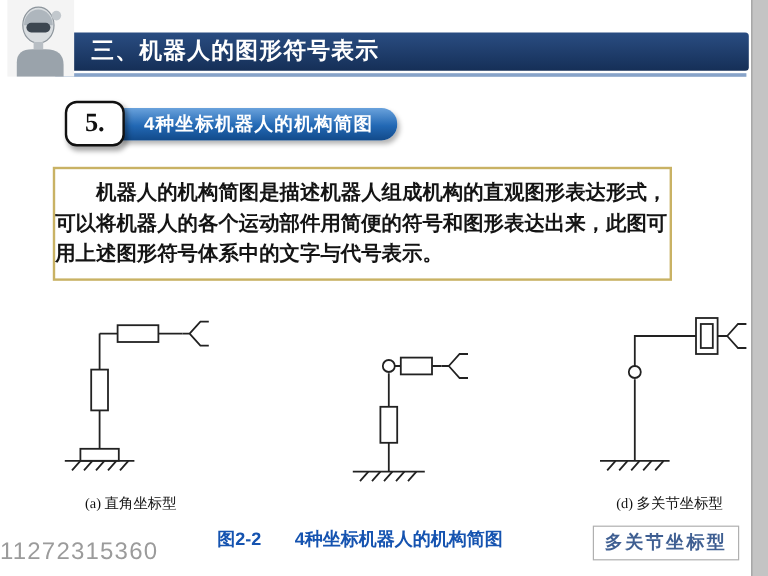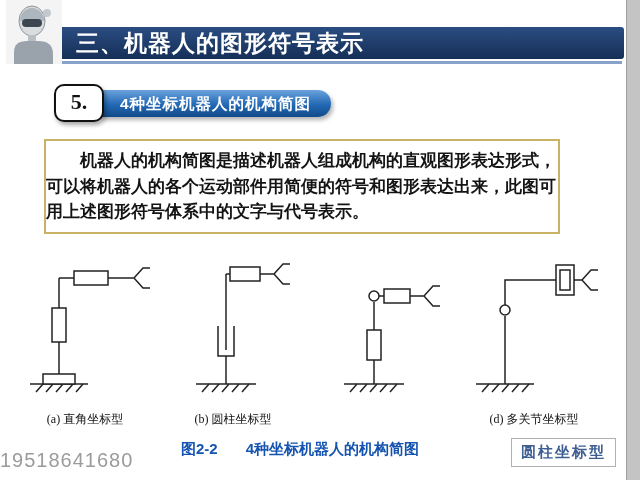--- a/index.html
+++ b/index.html
@@ -11,21 +11,21 @@
   .scrollbar {
     position:absolute; right:0; top:0; width:13px; height:480px;
     background:#c4c4c4; border-left:1px solid #9e9e9e;
   }
   
   .header-bar {
     position:absolute; left:30px; top:27px; width:594px; height:32px;
     background:linear-gradient(#2a4d82,#152f57); border-radius:3px;
   }
   .header-bar h1 {
-    margin:0; padding-left:46px; font-size:23px; font-weight:bold;
+    margin:0; padding-left:46px; font-size:19px; font-weight:bold;
     color:#ffffff; line-height:32px; letter-spacing:1px;
   }
   .header-underline {
     position:absolute; left:46px; top:61px; width:576px; height:3px;
     background:#87a3c9;
   }
   .robot {
     position:absolute; left:6px; top:0; width:56px; height:64px;
   }
   
@@ -46,22 +46,22 @@
   .textbox {
     position:absolute; left:44px; top:139px; width:512px;
     border:2px solid #c9b264; background:#fff; padding:7px 0;
   }
   .textbox p {
     margin:0; font-family:"Liberation Serif", serif; font-size:17px;
     line-height:1.5; color:#141414; text-indent:2em; font-weight:600;
   }
   
   .figures {
-    position:absolute; left:16px; top:250px; width:592px;
-    display:flex; justify-content:space-between; align-items:flex-start;
+    position:absolute; left:40px; top:250px; width:592px;
+    display:flex; justify-content:space-between; align-items:center;
   }
   .figures figure { margin:0; text-align:center; }
   .figures svg { display:block; margin:0 auto; }
   .figures figcaption {
     font-family:"Liberation Serif", serif; font-size:12px; color:#111; margin-top:1px;
   }
   
   .caption {
     position:absolute; left:70px; top:440px; width:460px; text-align:center;
     color:#1553b0; font-weight:bold; font-size:15px;
@@ -123,35 +123,20 @@
           <path d="M43 124 V28"></path>
           <rect x="36" y="58" width="14" height="34" fill="#fff"></rect>
           <path d="M43 28 H112"></path>
           <rect x="58" y="21" width="34" height="14" fill="#fff"></rect>
           <path d="M112 28 h6 M118 28 l9 -10 h7 M118 28 l9 10 h7"></path>
         </g>
       </svg>
       <figcaption>(a) 直角坐标型</figcaption>
     </figure>
 
-    <figure>
-      <svg width="138" height="160" viewBox="0 0 138 160">
-        <g class="diagram-stroke">
-          <path d="M32 134 H92"></path>
-          <path d="M38 142 l7 -8 M48 142 l7 -8 M58 142 l7 -8 M68 142 l7 -8 M78 142 l7 -8"></path>
-          <path d="M62 134 V106"></path>
-          <path d="M54 76 V106 H70 V76"></path>
-          <path d="M62 100 V24"></path>
-          <path d="M62 24 H104"></path>
-          <rect x="66" y="17" width="30" height="14" fill="#fff"></rect>
-          <path d="M104 24 h6 M110 24 l9 -10 h7 M110 24 l9 10 h7"></path>
-        </g>
-      </svg>
-      <figcaption>(b) 圆柱坐标型</figcaption>
-    </figure>
 
     <figure>
       <svg width="138" height="160" viewBox="0 0 138 160">
         <g class="diagram-stroke">
           <path d="M32 134 H92"></path>
           <path d="M38 142 l7 -8 M48 142 l7 -8 M58 142 l7 -8 M68 142 l7 -8 M78 142 l7 -8"></path>
           <path d="M62 134 V52"></path>
           <rect x="55" y="80" width="14" height="30" fill="#fff"></rect>
           <circle cx="62" cy="46" r="5" fill="#fff"></circle>
           <path d="M67 46 H106"></path>
@@ -176,19 +161,19 @@
       </svg>
       <figcaption>(d) 多关节坐标型</figcaption>
     </figure>
 
   </div>
 
   <div class="caption">
     <span class="fig-no">图2-2</span><span>4种坐标机器人的机构简图</span>
   </div>
 
-  <div class="watermark">19518641680</div>
+  <div class="watermark">11272315360</div>
 
   <div class="brand-box">
-    <span>圆柱坐标型</span>
+    <span>多关节坐标型</span>
   </div>
 
 </div>
 
 </body></html>

